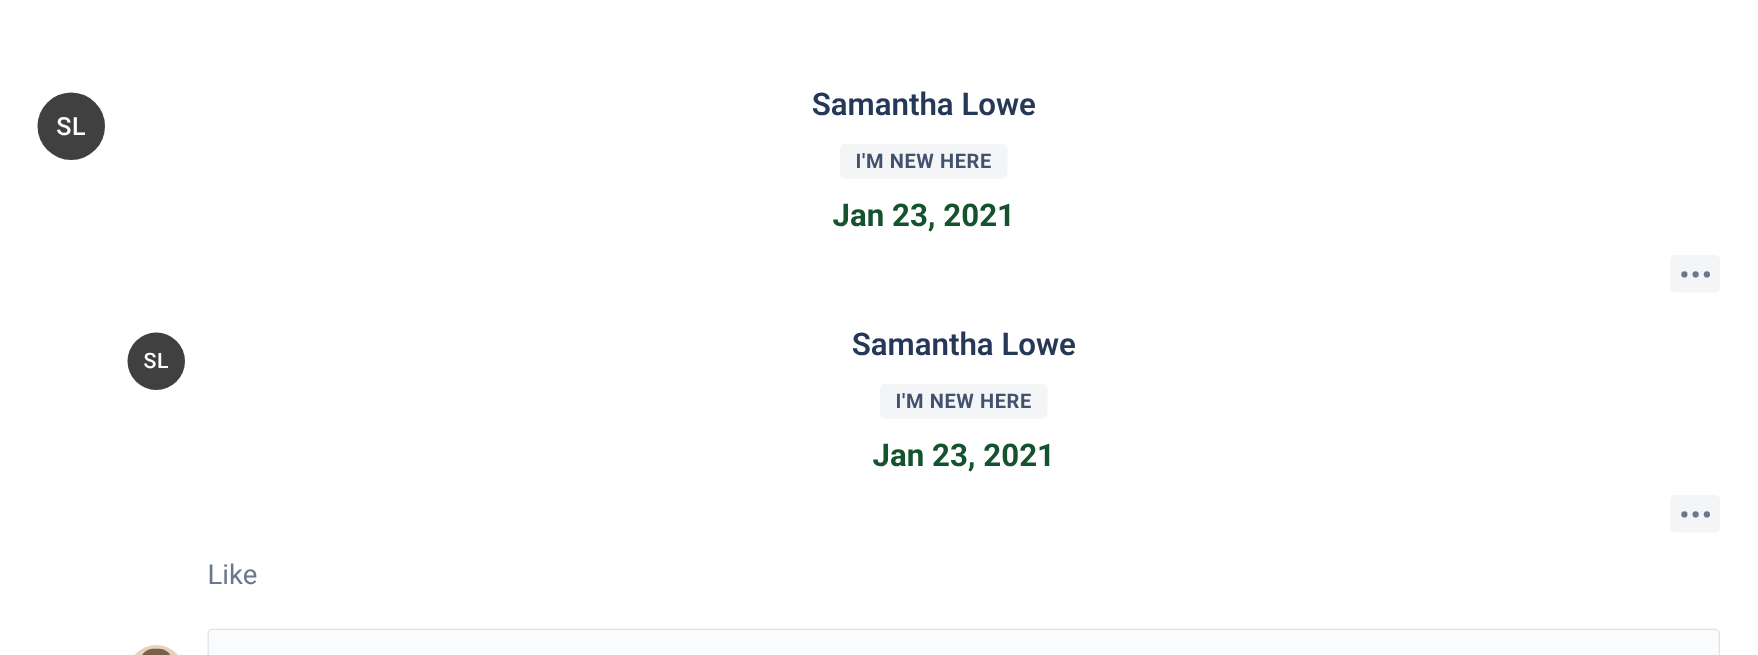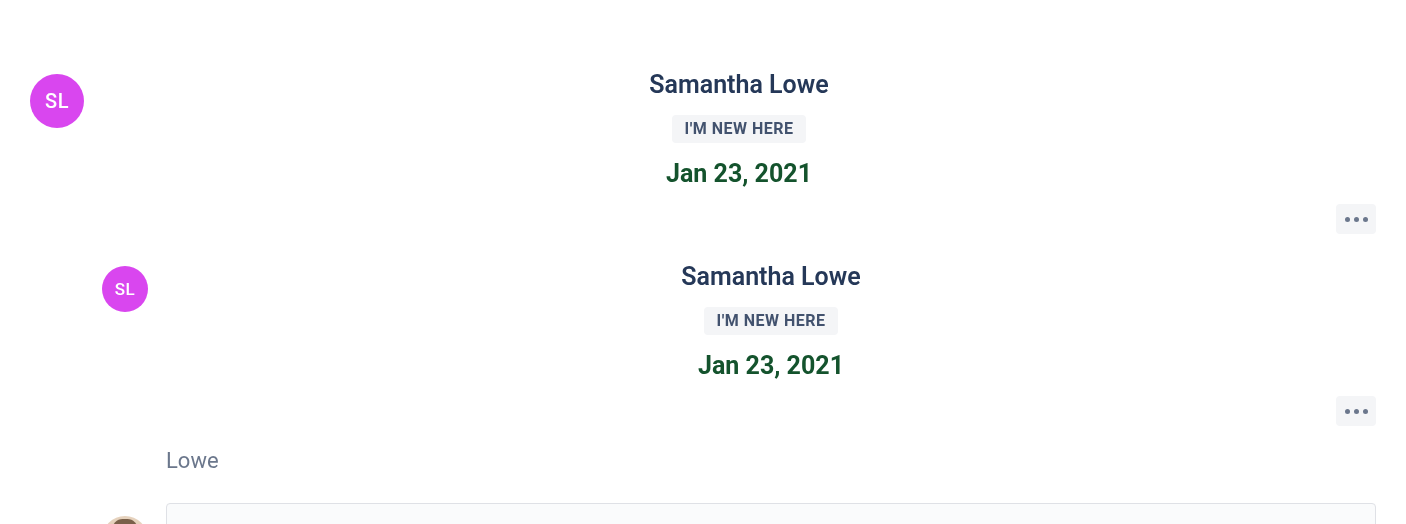--- a/index.html
+++ b/index.html
@@ -11,21 +11,21 @@
       padding: 70px 30px 30px 30px;
       width: 1406px;
     }
     .comment {
       display: flex;
       align-items: flex-start;
       gap: 18px;
     }
     .comment .avatar {
       width: 54px; height: 54px; border-radius: 50%;
-      background: #d946ef; color: #fff;
+      background: #404040; color: #fff;
       display: flex; align-items: center; justify-content: center;
       font-size: 20px; font-weight: 500; letter-spacing: 0.5px;
       flex-shrink: 0;
       margin-top: 4px;
     }
     .comment .body { flex: 1; min-width: 0; }
     .header-row {
       display: flex; align-items: center; gap: 16px;
       font-size: 25px;
       flex-direction: column;
@@ -146,21 +146,21 @@
             <span class="badge">I'M NEW HERE</span>
             <span class="date">Jan 23, 2021</span>
             <button class="more-btn">
               <span class="dots">
                   <span></span>
                   <span></span>
                   <span></span>
                 </span>
             </button>
           </div>
-          <button class="like-link">Lowe</button>
+          <button class="like-link">Like</button>
         </div>
       </div>
 
       <div class="reply-row">
         <div class="reply-avatar"></div>
         <input class="reply-input" type="text" placeholder="Reply" style="">
       </div>
 
     </div>
   </div>

